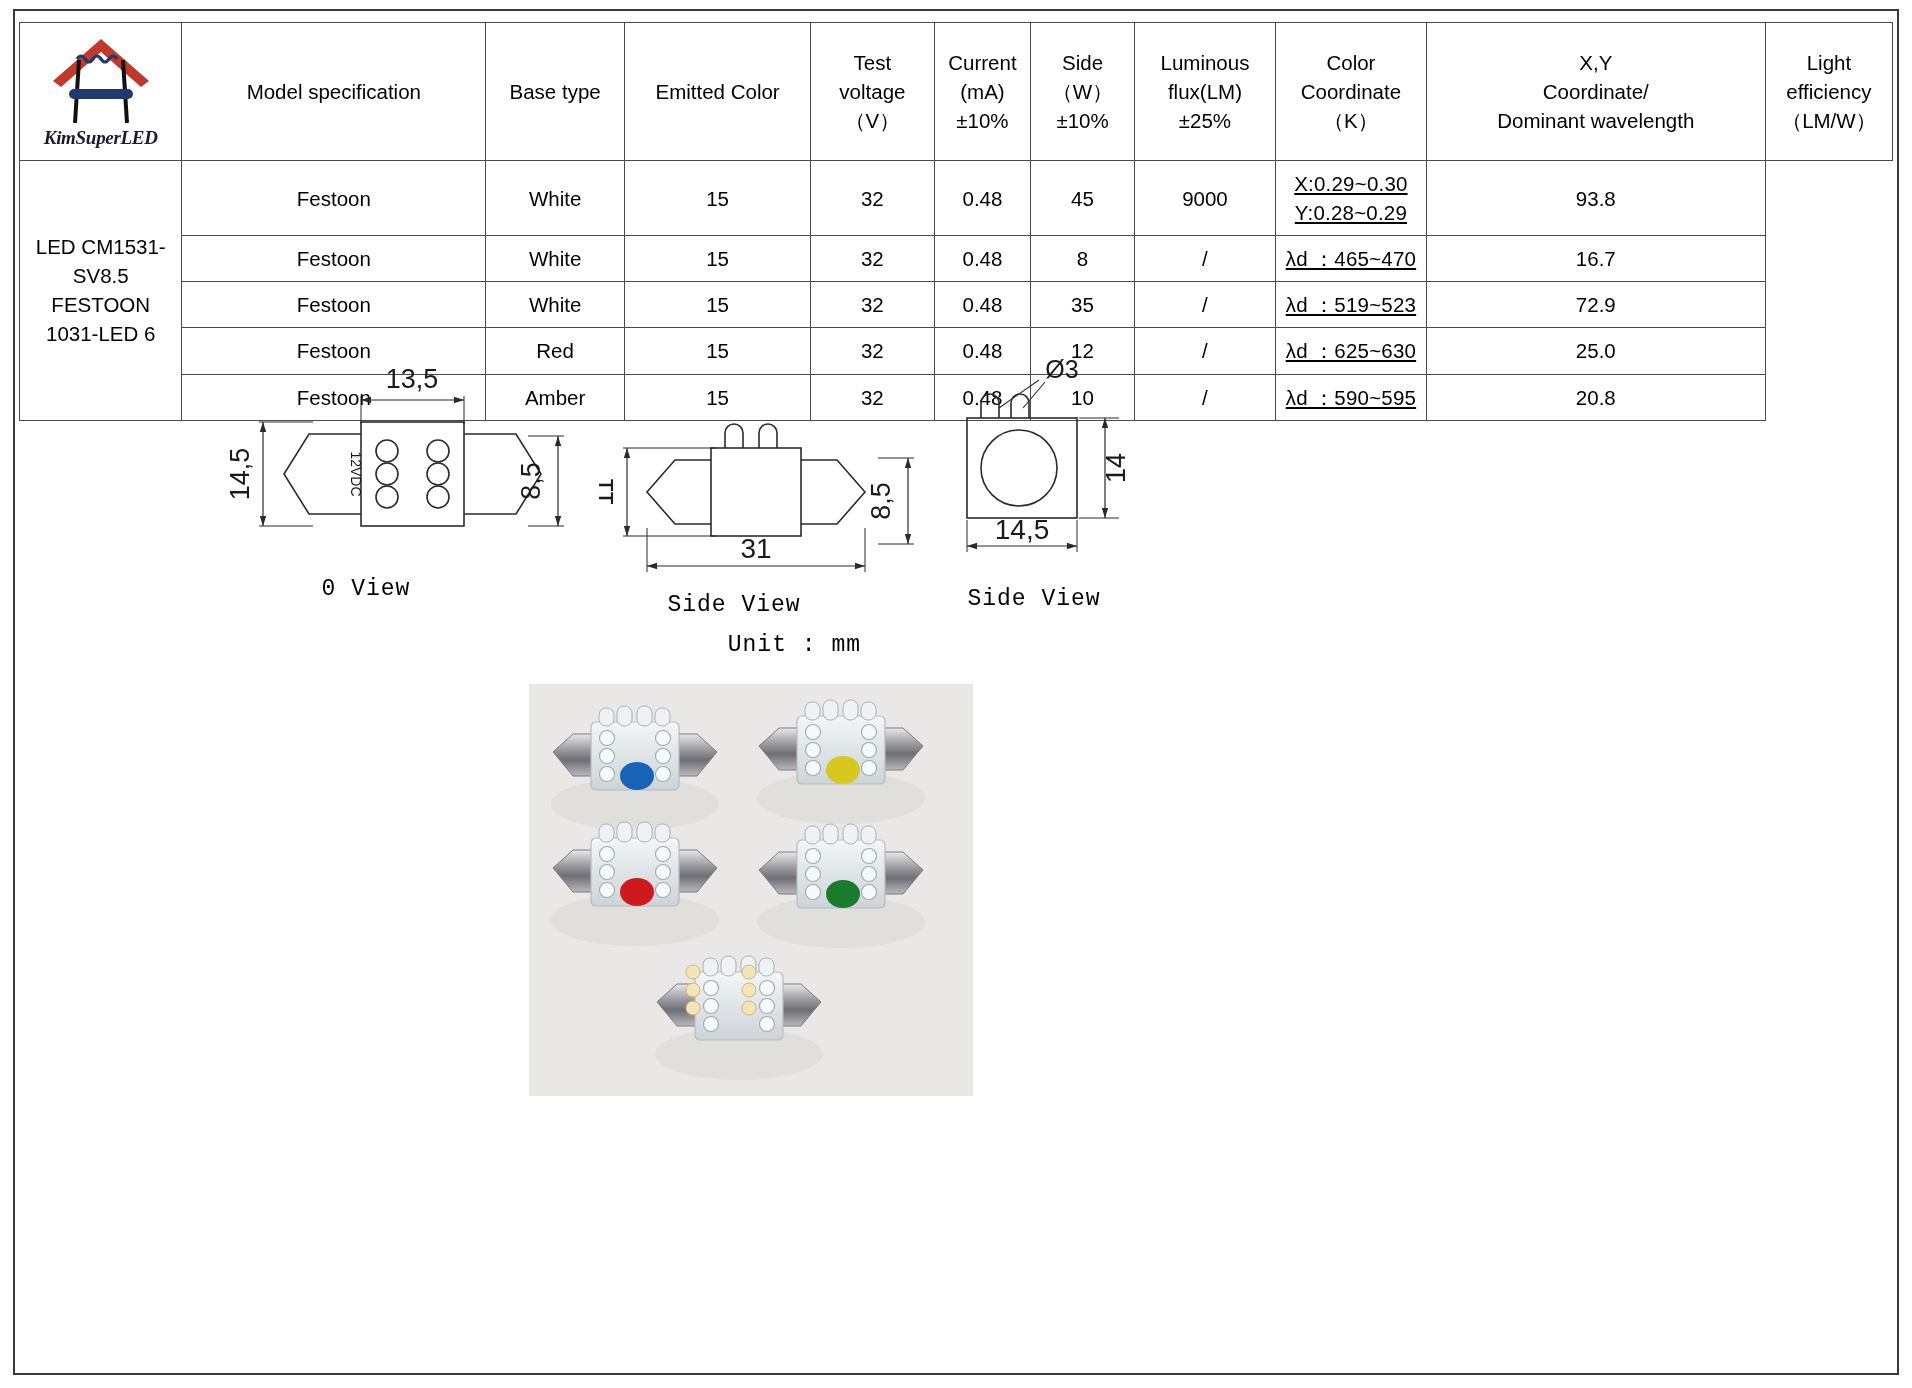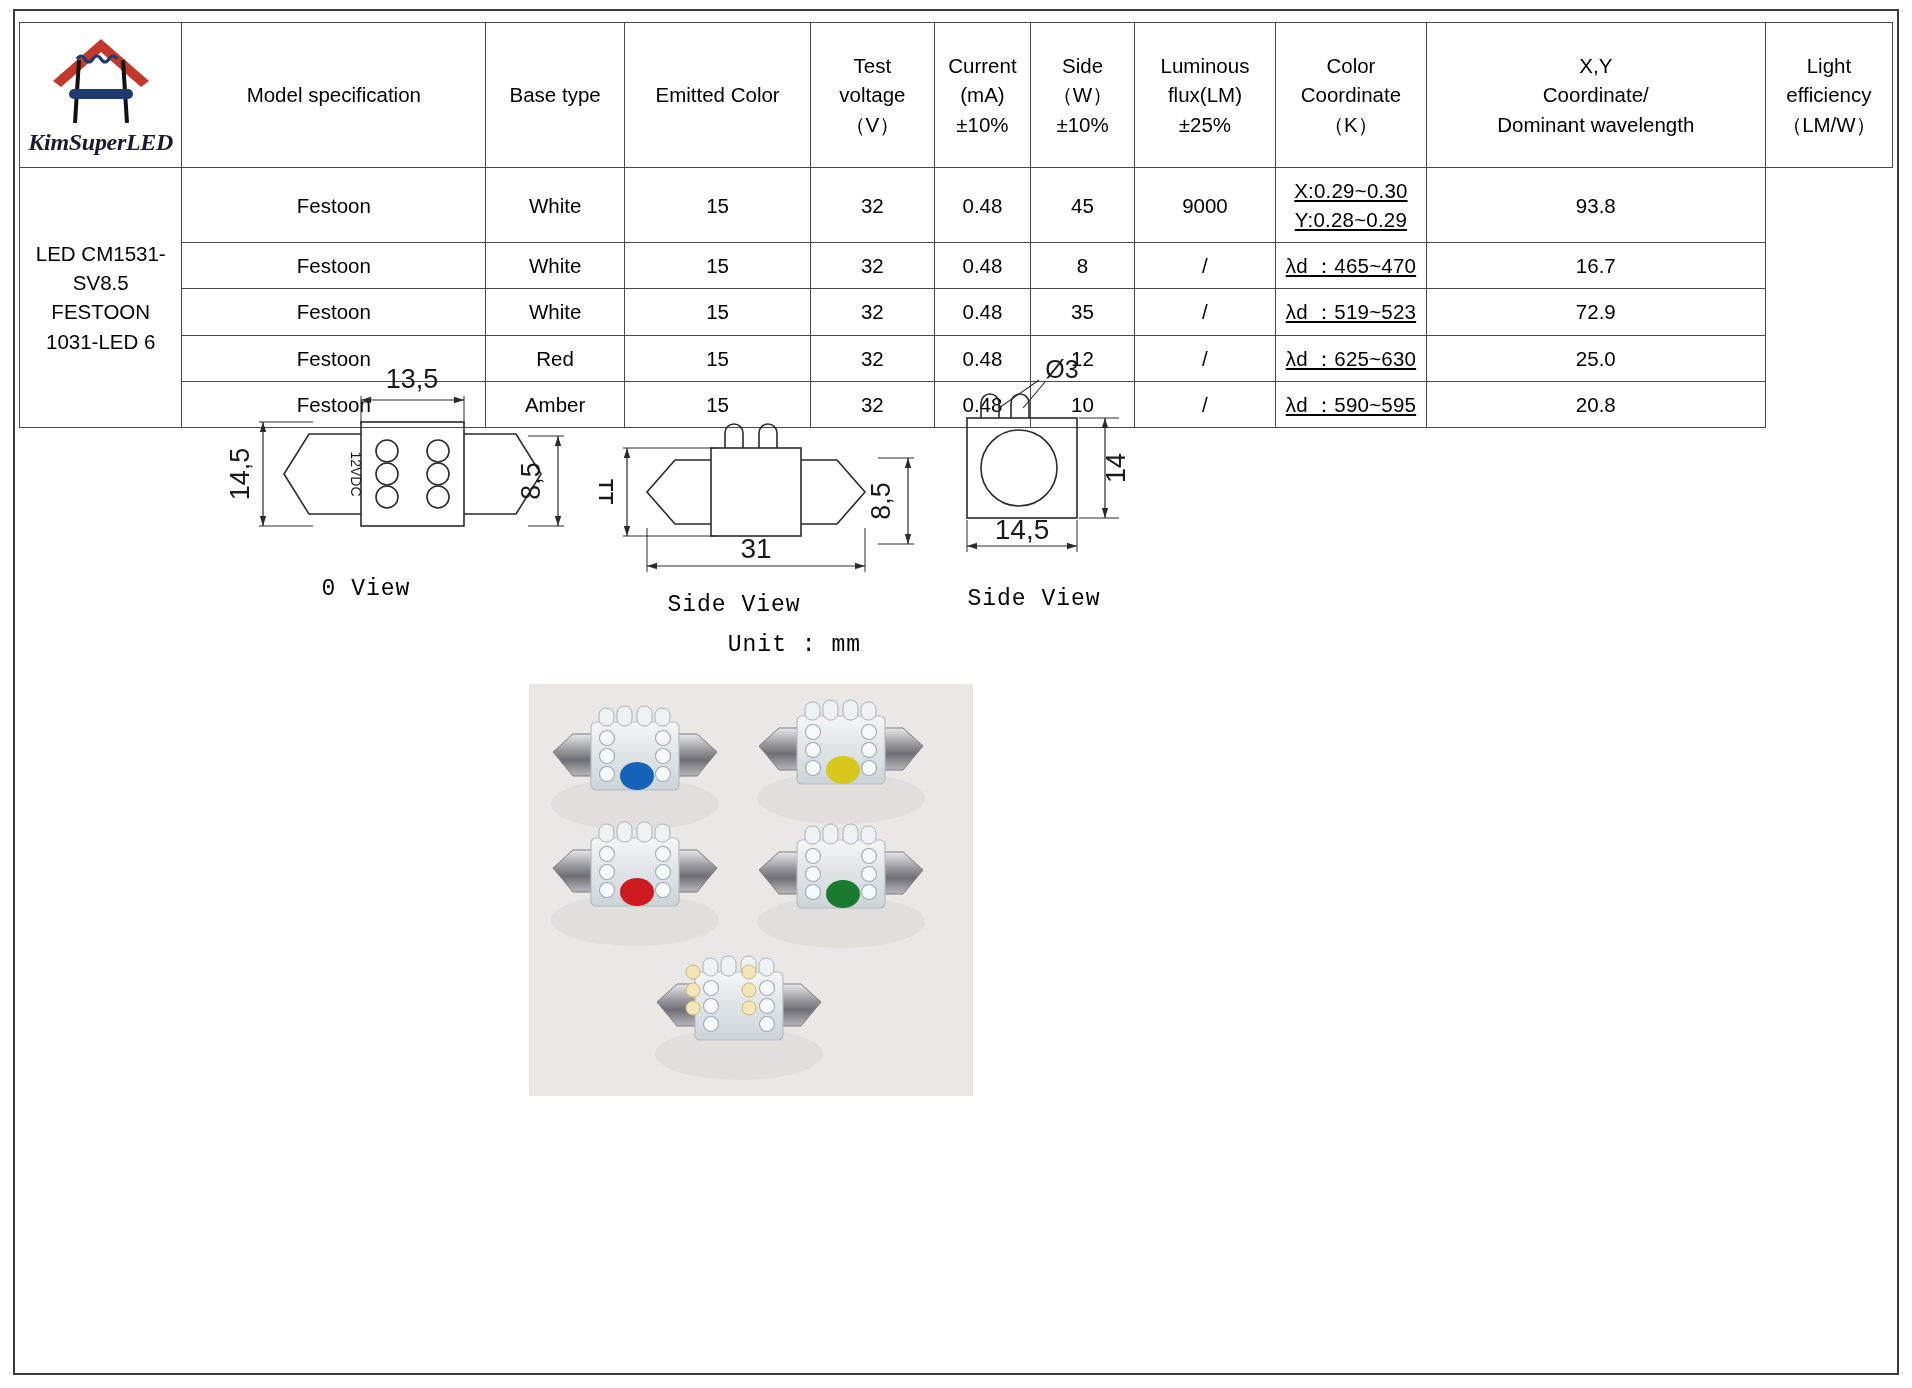--- a/index.html
+++ b/index.html
@@ -58,21 +58,21 @@
   
   .logo-wrap{
     display:flex; flex-direction:column;
     align-items:center; justify-content:center;
     height:100%; gap:2px;
   }
   .logo-mark{ width:108px; height:92px; display:block; }
   .logo-text{
     font-family:"Liberation Serif", serif;
     font-style:italic; font-weight:bold;
-    font-size:24px; color:#1a1a2e; letter-spacing:-.3px;
+    font-size:19px; color:#1a1a2e; letter-spacing:-.3px;
     white-space:nowrap;
   }
 
   
   #drawings{
     position:absolute; left:19px; top:356px;
     width:1874px; height:330px;
   }
   .draw-block{ position:absolute; }
   .draw-caption{

